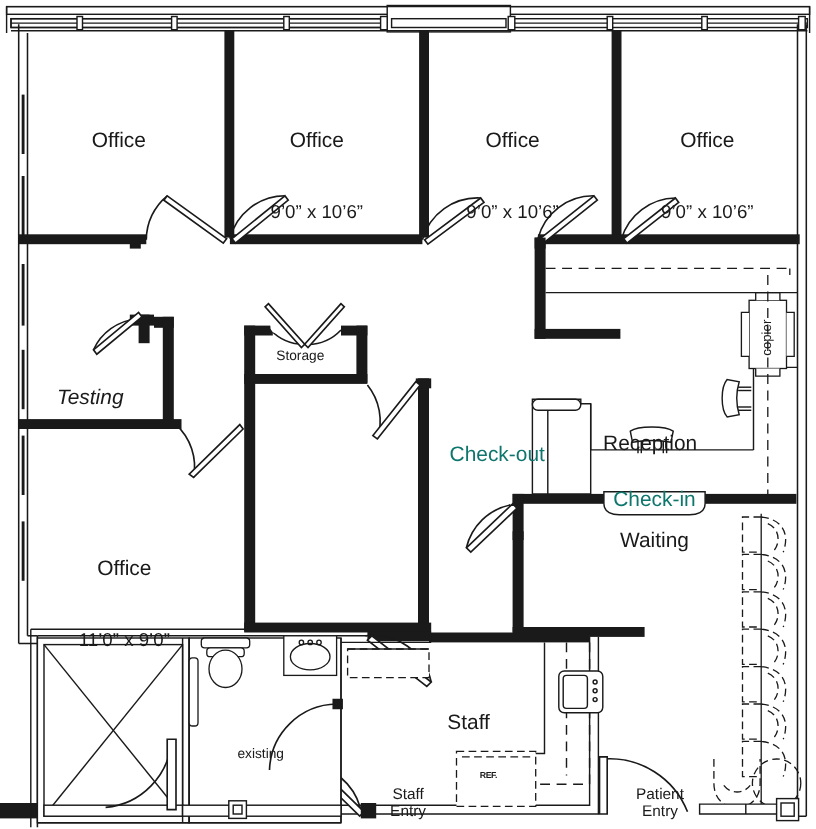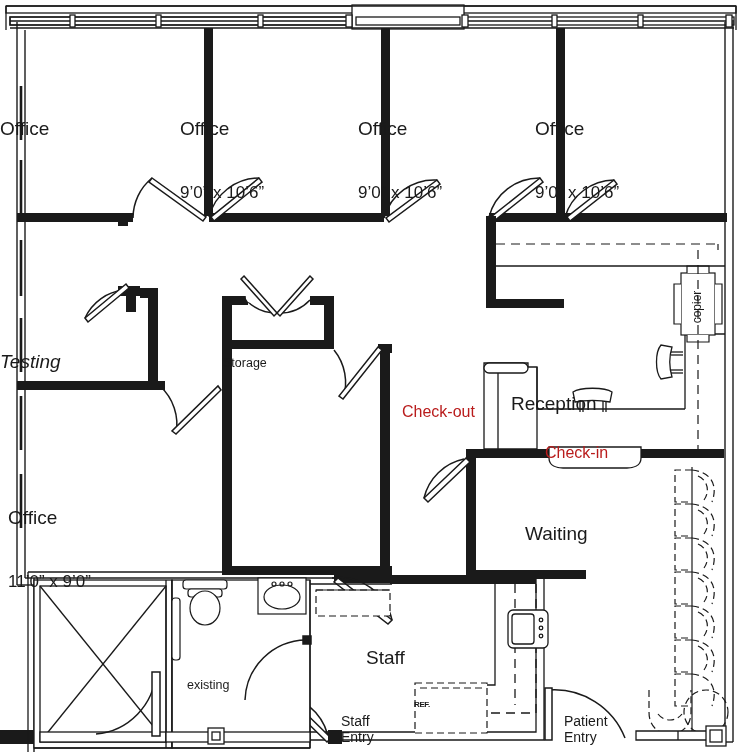--- a/index.html
+++ b/index.html
@@ -1,23 +1,23 @@
 <!DOCTYPE html>
 <html><head>
 <meta charset="utf-8">
 <style>
   html,body{margin:0;padding:0;background:#ffffff;}
   body{font-family:"Liberation Sans","DejaVu Sans",sans-serif;}
   #plan-wrap{position:relative;width:742px;height:754px;background:#ffffff;overflow:hidden;}
   #plan-svg{position:absolute;left:0;top:0;width:742px;height:754px;}
-  .rm-label{position:absolute;color:#1a1a1a;line-height:1.28;white-space:pre;pointer-events:none;}
+  .rm-label{position:absolute;text-align:center;color:#1a1a1a;line-height:1.28;white-space:pre;pointer-events:none;}
   .rm-name{font-size:19px;}
   .rm-dim{font-size:17px;}
-  .sm-label{font-size:12.5px;color:#1a1a1a;margin-top:40px;}
-  .md-label{font-size:16px;color:#b91c1c;}
+  .sm-label{font-size:12.5px;color:#1a1a1a;}
+  .md-label{font-size:19px;color:#0f766e;}
   .big-label{font-size:19px;color:#1a1a1a;}
   .tiny-label{font-size:8px;color:#1a1a1a;font-weight:bold;letter-spacing:-0.4px;}
   .vert-label{font-size:12px;color:#1a1a1a;transform:rotate(-90deg);transform-origin:center center;}
   .two-line{font-size:14px;line-height:1.12;}
 </style>
 </head>
 <body>
 
 <div id="plan-wrap">
 
@@ -373,21 +373,21 @@
 
   <div class="rm-label" style="left:8px;top:465px;width:210px;">
     <div class="rm-name">Office</div>
     <div class="rm-dim">11’0” x 9’0”</div>
   </div>
 
   <div class="rm-label sm-label" style="left:223px;top:315px;width:100px;">Storage</div>
 
   <div class="rm-label big-label" style="left:511px;top:344px;width:160px;margin-top:48px;">Reception</div>
 
-  <div class="rm-label big-label" style="left:525px;top:522px;width:140px;">Waiting</div>
+  <div class="rm-label big-label" style="left:525px;top:480px;width:140px;">Waiting</div>
 
   <div class="rm-label big-label" style="left:366px;top:646px;width:120px;">Staff</div>
 
   <div class="rm-label" style="left:187px;top:620px;width:100px;">
     <div class="sm-label" style="margin-top:16px;">existing</div>
   </div>
 
   <div class="rm-label md-label" style="left:402px;top:402px;width:100px;">Check-out</div>
 
   <div class="rm-label md-label" style="left:545px;top:443px;width:100px;">Check-in</div>

